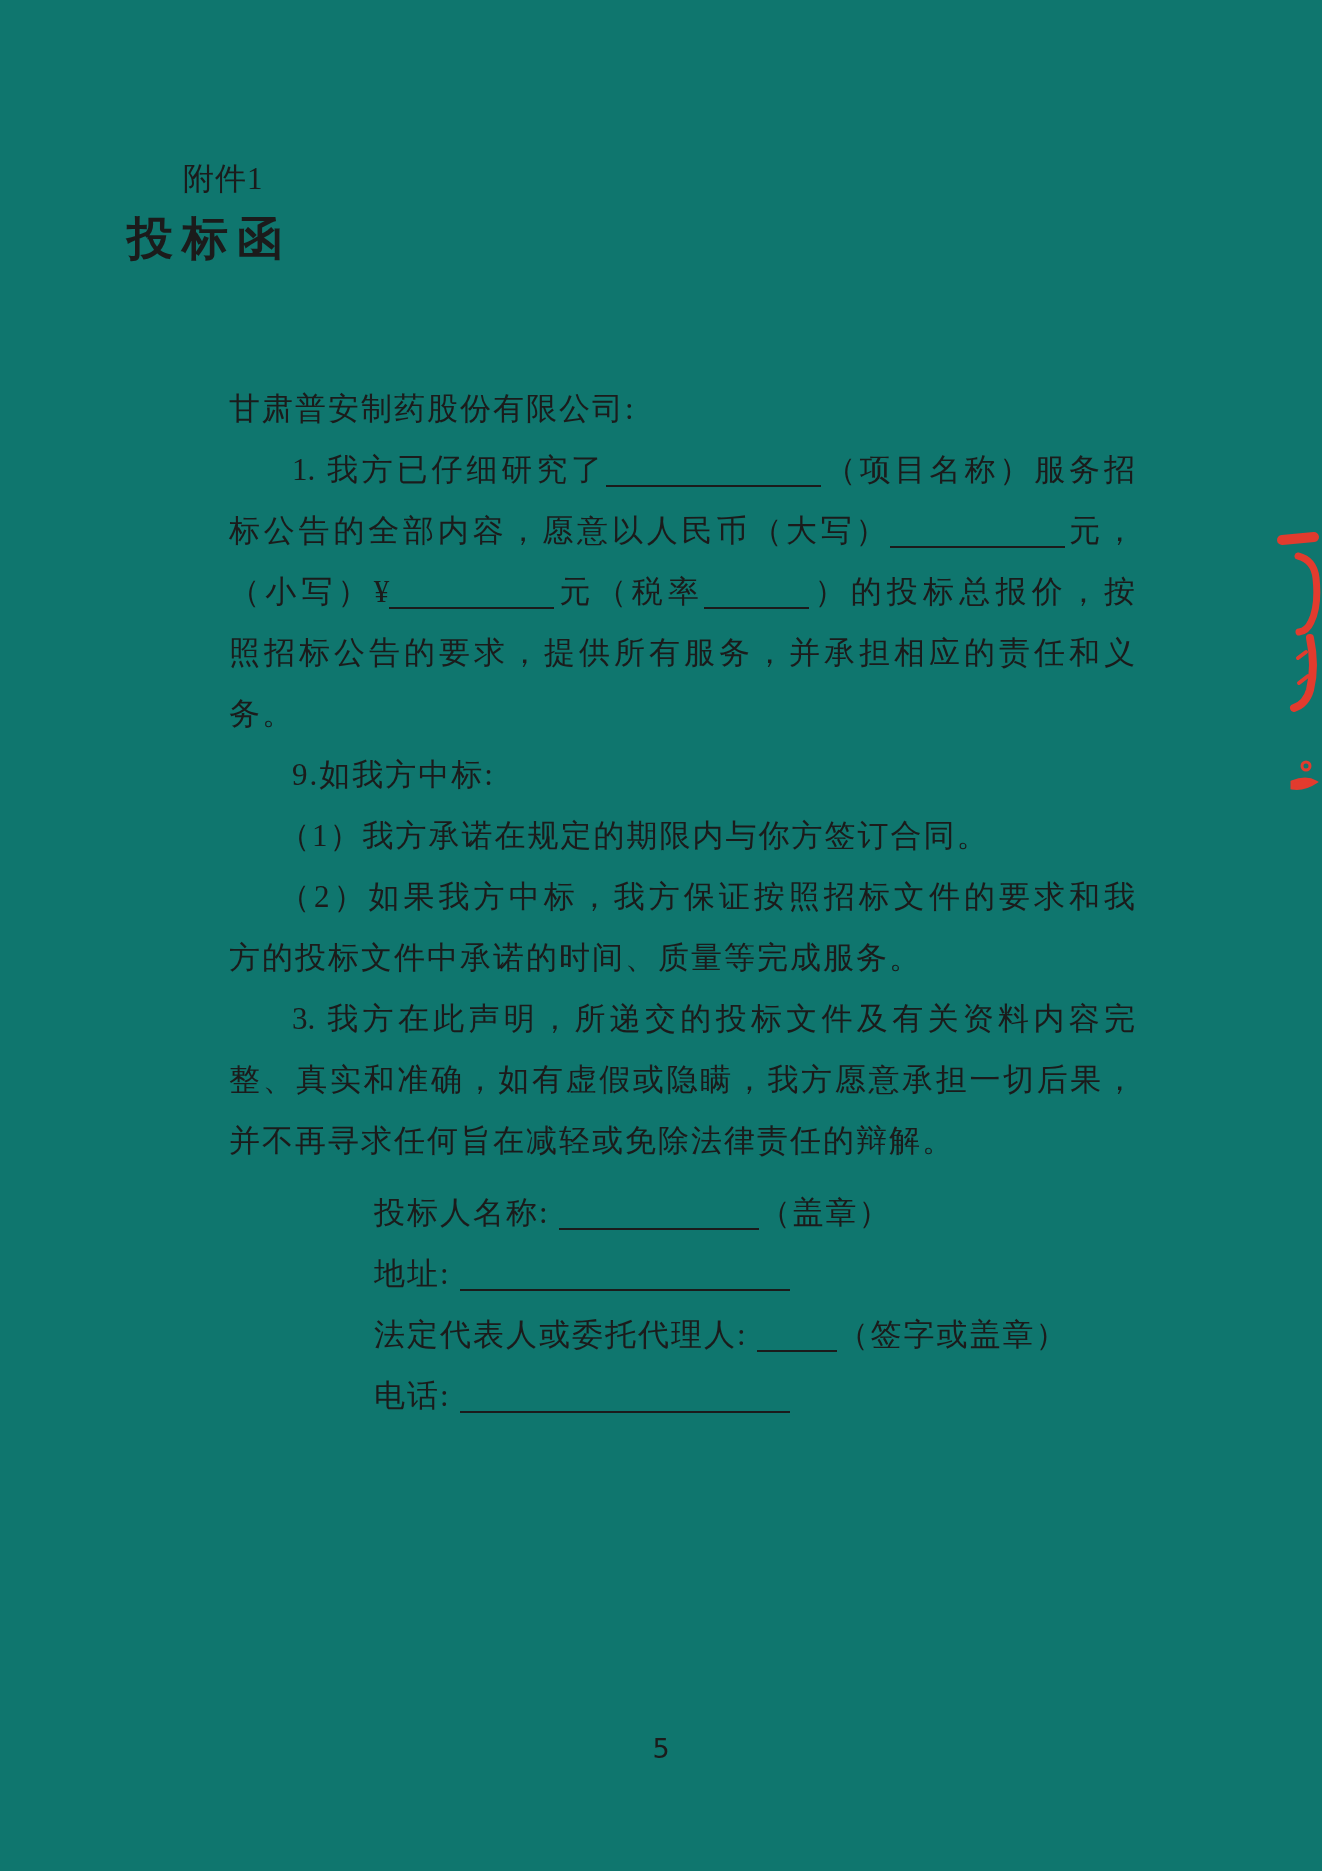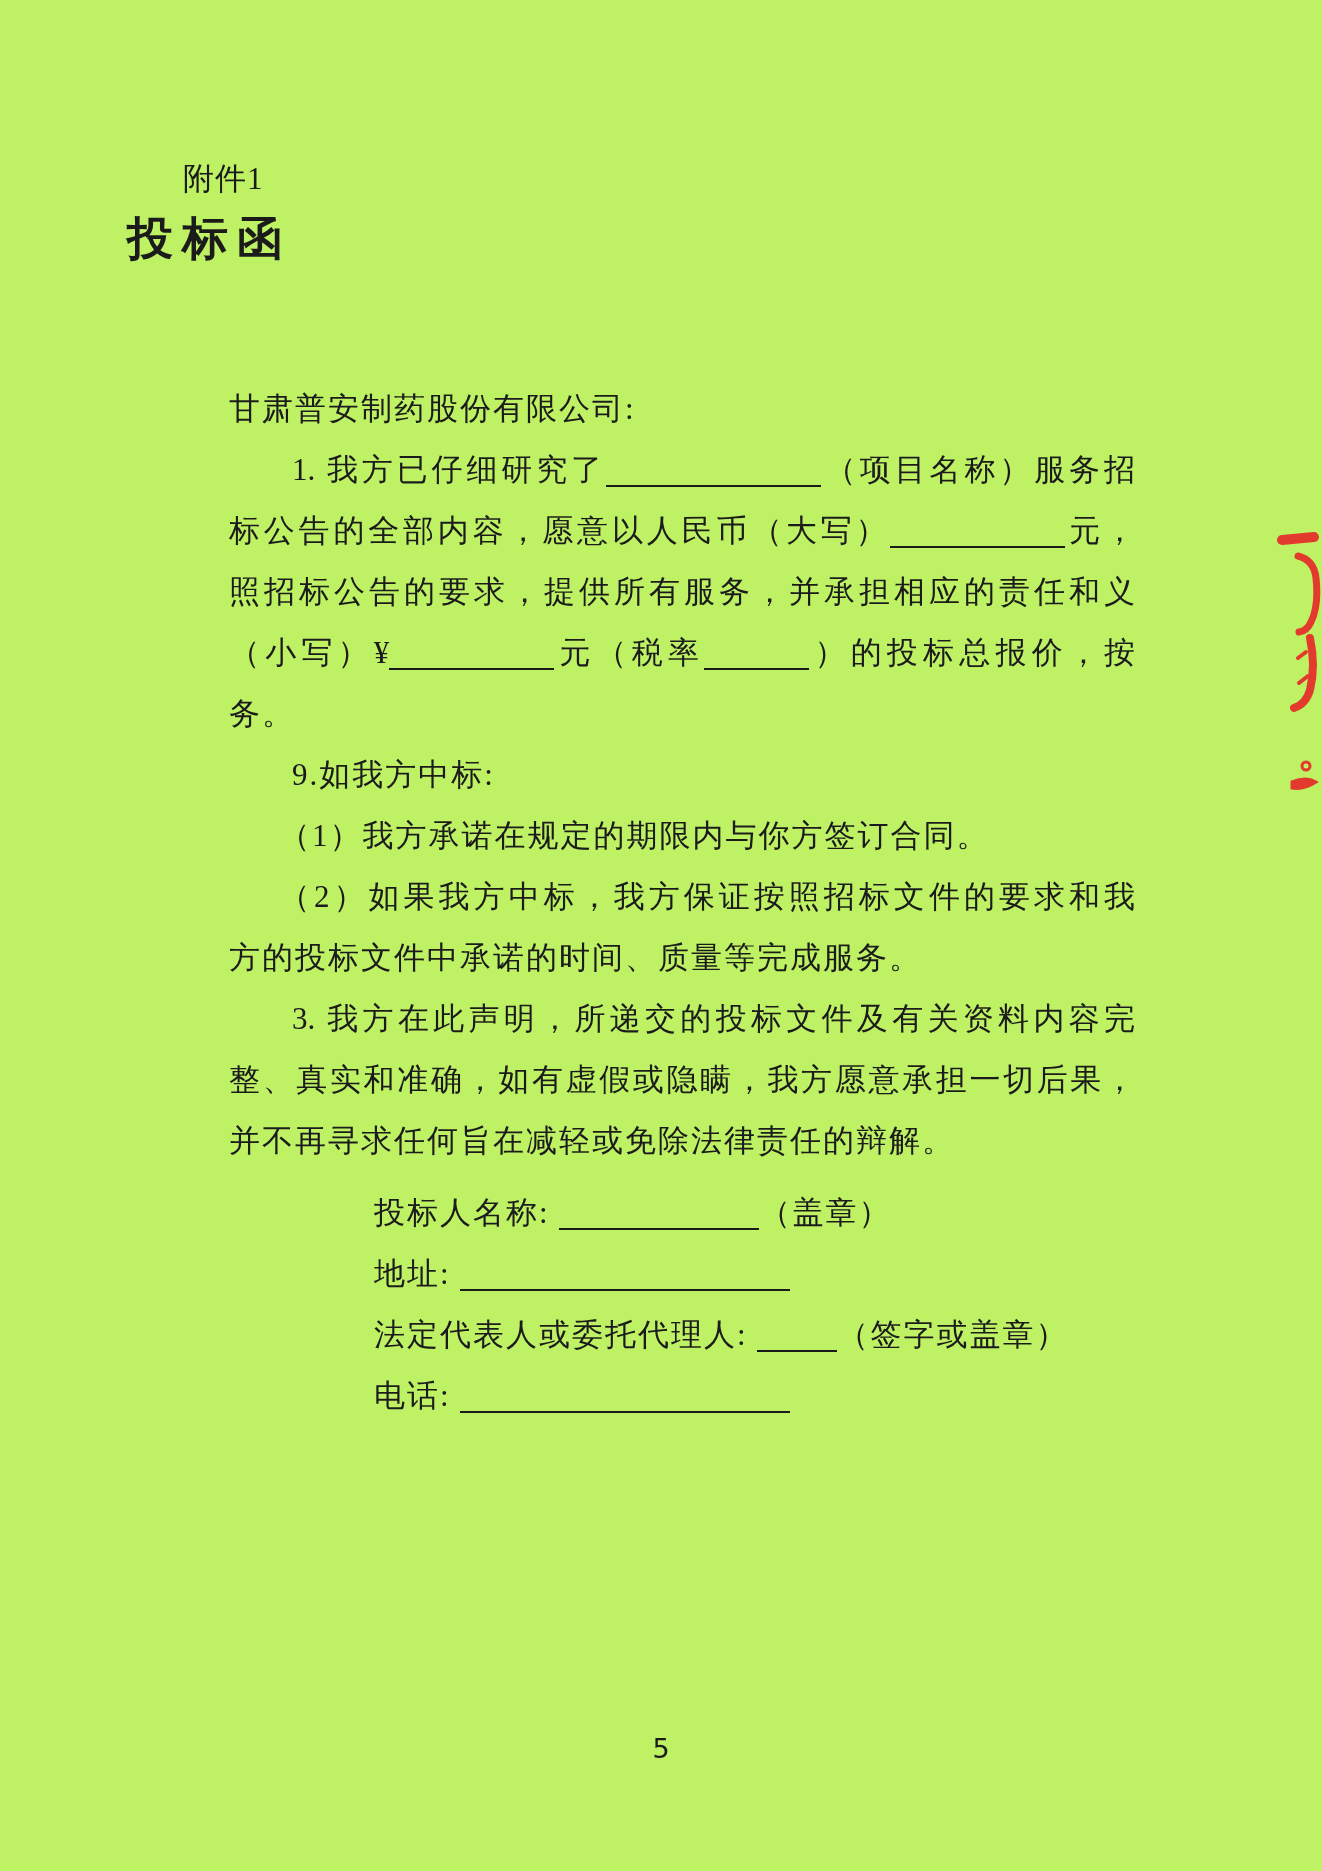--- a/index.html
+++ b/index.html
@@ -1,20 +1,20 @@
 <!DOCTYPE html>
 <html><head>
 <meta charset="utf-8">
 <style>
   html,body{margin:0;padding:0;background:#8a8a8a;}
   .page{
     position:relative;
     width:1322px;height:1871px;
     margin:0 auto;
-    background:#bef264;
+    background:#0f766e;
     font-family:"Liberation Serif","DejaVu Serif",serif;
     color:#1b1b1b;
     overflow:hidden;
   }
   .attachment{
     position:absolute;left:183px;top:158px;
     font-size:31px;letter-spacing:1px;
   }
   .title-row{
     position:absolute;left:185px;top:208px;width:950px;
@@ -69,23 +69,23 @@
     <span class="t">投标函</span>
   </div>
 
   <div class="body">
     <div class="line">甘肃普安制药股份有限公司:</div>
 
     <div class="line just ind"><span>1. 我方已仔细研究了</span><span class="blank b215"></span><span>（项目名称）服务招</span></div>
 
     <div class="line just"><span>标公告的全部内容，愿意以人民币（大写）</span><span class="blank b175"></span><span>元，</span></div>
 
+    <div class="line just"><span>（小写）¥</span><span class="blank b165"></span><span>元（税率</span><span class="blank b105"></span><span>）的投标总报价，按</span></div>
+
     <div class="line just">照招标公告的要求，提供所有服务，并承担相应的责任和义</div>
-
-    <div class="line just"><span>（小写）¥</span><span class="blank b165"></span><span>元（税率</span><span class="blank b105"></span><span>）的投标总报价，按</span></div>
     <div class="line">务。</div>
 
     <div class="line ind">9.如我方中标:</div>
     <div class="line ind-s">（1）我方承诺在规定的期限内与你方签订合同。</div>
     <div class="line just ind-s">（2）如果我方中标，我方保证按照招标文件的要求和我</div>
     <div class="line">方的投标文件中承诺的时间、质量等完成服务。</div>
 
     <div class="line just ind">3. 我方在此声明，所递交的投标文件及有关资料内容完</div>
     <div class="line just">整、真实和准确，如有虚假或隐瞒，我方愿意承担一切后果，</div>
     <div class="line">并不再寻求任何旨在减轻或免除法律责任的辩解。</div>

